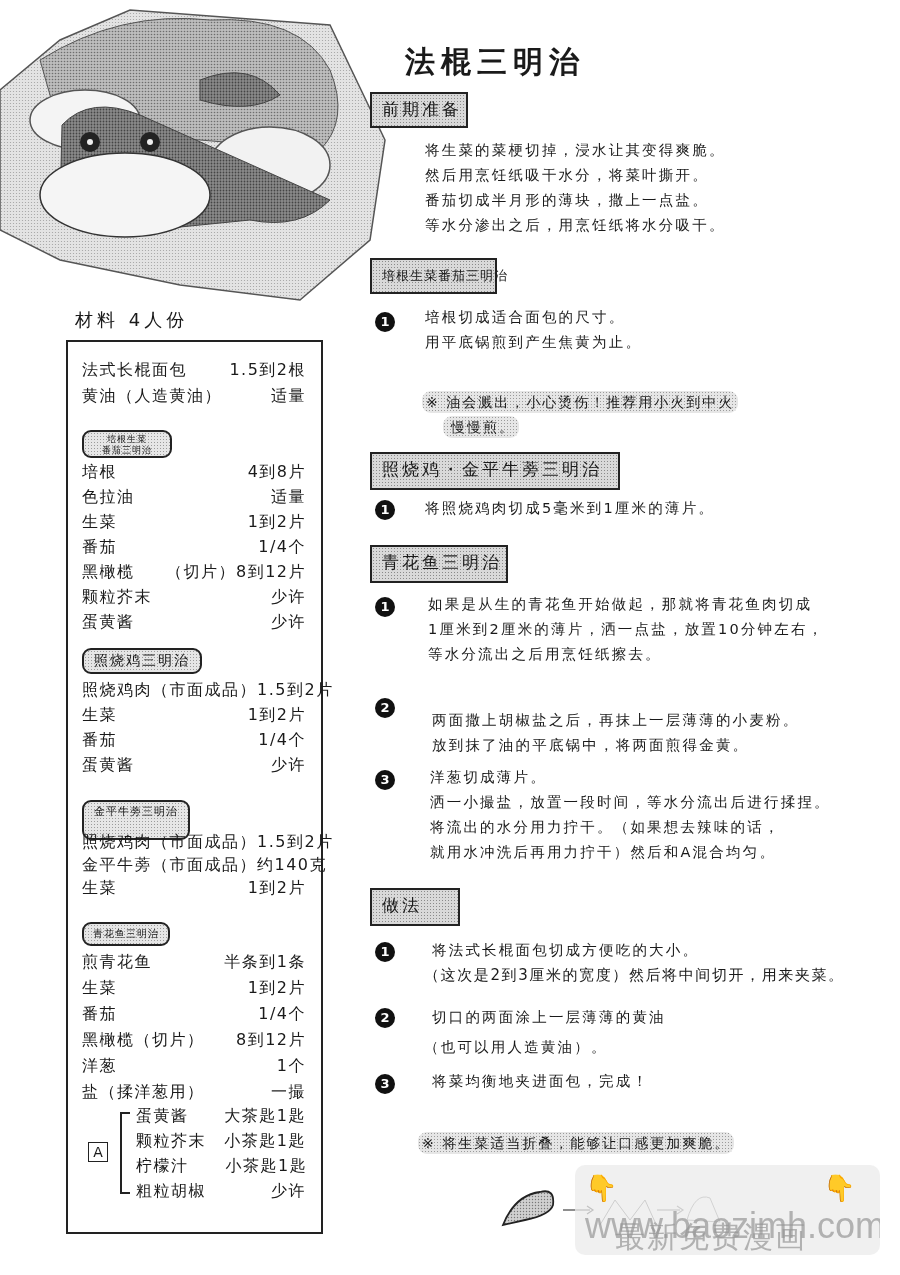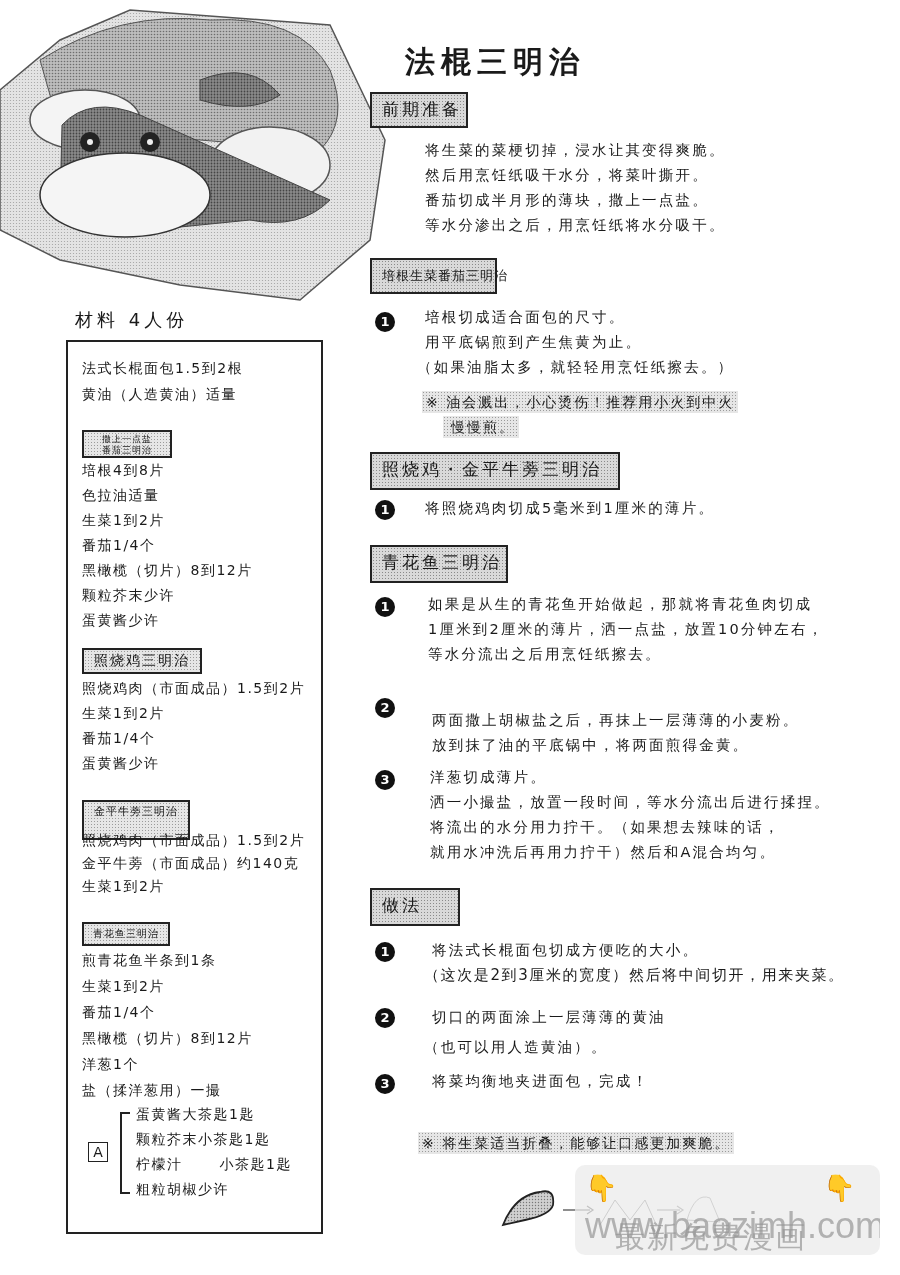--- a/index.html
+++ b/index.html
@@ -12,20 +12,21 @@
   
   .tone {
     background-color:#d9d9d9;
     background-image: radial-gradient(#8a8a8a 0.7px, transparent 0.9px);
     background-size:3px 3px;
   }
   .tone-light {
     background-color:#e6e6e6;
     background-image: radial-gradient(#9a9a9a 0.6px, transparent 0.8px);
     background-size:3px 3px;
+    border-radius:9px;
   }
   
   .illus { left:0; top:0; width:395px; height:305px; overflow:hidden; }
   .title { left:405px; top:42px; font-size:30px; letter-spacing:6px; font-weight:bold; }
 
   .sec-box {
     border:2px solid #222; padding:4px 10px; font-size:17px; letter-spacing:3px;
     box-sizing:border-box; white-space:nowrap;
   }
   .para { font-size:14.5px; letter-spacing:2.2px; line-height:25px; white-space:nowrap; }
@@ -34,22 +35,22 @@
     font-size:13px; font-weight:bold; text-align:center; line-height:20px;
   }
   .note {
     font-size:14px; letter-spacing:2px; padding:0 4px; line-height:22px; white-space:nowrap;
   }
 
   
   .ing-title { left:75px; top:308px; font-size:18px; letter-spacing:4px; }
   .ing-panel { left:66px; top:340px; width:257px; height:894px; border:2px solid #222; box-sizing:border-box; }
   .ing-row {
-    position:absolute; left:14px; width:224px; display:flex; 
-    font-size:14px; letter-spacing:1.5px; white-space:nowrap;
+    position:absolute; left:14px; width:224px; display:flex; justify-content:space-between;
+    font-size:16px; letter-spacing:1.5px; white-space:nowrap;
   }
   .ing-sub {
     position:absolute; border:2px solid #222; font-size:9px; text-align:center; line-height:11px;
     box-sizing:border-box; letter-spacing:1px;
   }
   .ing-sub.big { font-size:14px; line-height:20px; letter-spacing:2px; }
 
   .bracket { left:120px; top:1112px; width:8px; height:78px; border-left:2px solid #222; border-top:2px solid #222; border-bottom:2px solid #222; }
   .a-box { left:88px; top:1142px; width:18px; height:18px; border:1.5px solid #222; font-size:14px; text-align:center; line-height:18px; }
 
@@ -108,21 +109,20 @@
   <div>然后用烹饪纸吸干水分，将菜叶撕开。</div>
   <div>番茄切成半月形的薄块，撒上一点盐。</div>
   <div>等水分渗出之后，用烹饪纸将水分吸干。</div>
 </div>
 
 <div class="abs sec-box tone" style="left:370px;top:258px;width:127px;height:36px;font-size:13px;letter-spacing:1px;line-height:24px;">培根生菜番茄三明治</div>
 <div class="abs step-num" style="left:375px;top:312px;">1</div>
 <div class="abs para" style="left:425px;top:305px;">
   <div>培根切成适合面包的尺寸。</div>
   <div>用平底锅煎到产生焦黄为止。</div>
-  <div style="margin-left:-8px;">（如果油脂太多，就轻轻用烹饪纸擦去。）</div>
 </div>
 <div class="abs note tone-light" style="left:422px;top:391px;">※ 油会溅出，小心烫伤！推荐用小火到中火</div>
 <div class="abs note tone-light" style="left:443px;top:416px;padding-left:8px;">慢慢煎。</div>
 
 <div class="abs sec-box tone" style="left:370px;top:452px;width:250px;height:38px;">照烧鸡・金平牛蒡三明治</div>
 <div class="abs step-num" style="left:375px;top:500px;">1</div>
 <div class="abs para" style="left:425px;top:496px;">将照烧鸡肉切成5毫米到1厘米的薄片。</div>
 
 <div class="abs sec-box tone" style="left:370px;top:545px;width:138px;height:38px;">青花鱼三明治</div>
 <div class="abs step-num" style="left:375px;top:597px;">1</div>
@@ -184,21 +184,21 @@
   <div class="ing-row" style="top:18px;">
       <span>法式长棍面包</span>
       <span>1.5到2根</span>
     </div>
   <div class="ing-row" style="top:44px;">
       <span>黄油（人造黄油）</span>
       <span>适量</span>
     </div>
 
   <div class="ing-sub tone-light" style="left:14px;top:88px;width:90px;height:28px;padding-top:2px;">
-    <div>撒上一点盐</div>
+    <div>培根生菜</div>
     <div>番茄三明治</div>
   </div>
   <div class="ing-row" style="top:120px;">
       <span>培根</span>
       <span>4到8片</span>
     </div>
   <div class="ing-row" style="top:145px;">
       <span>色拉油</span>
       <span>适量</span>
     </div>

